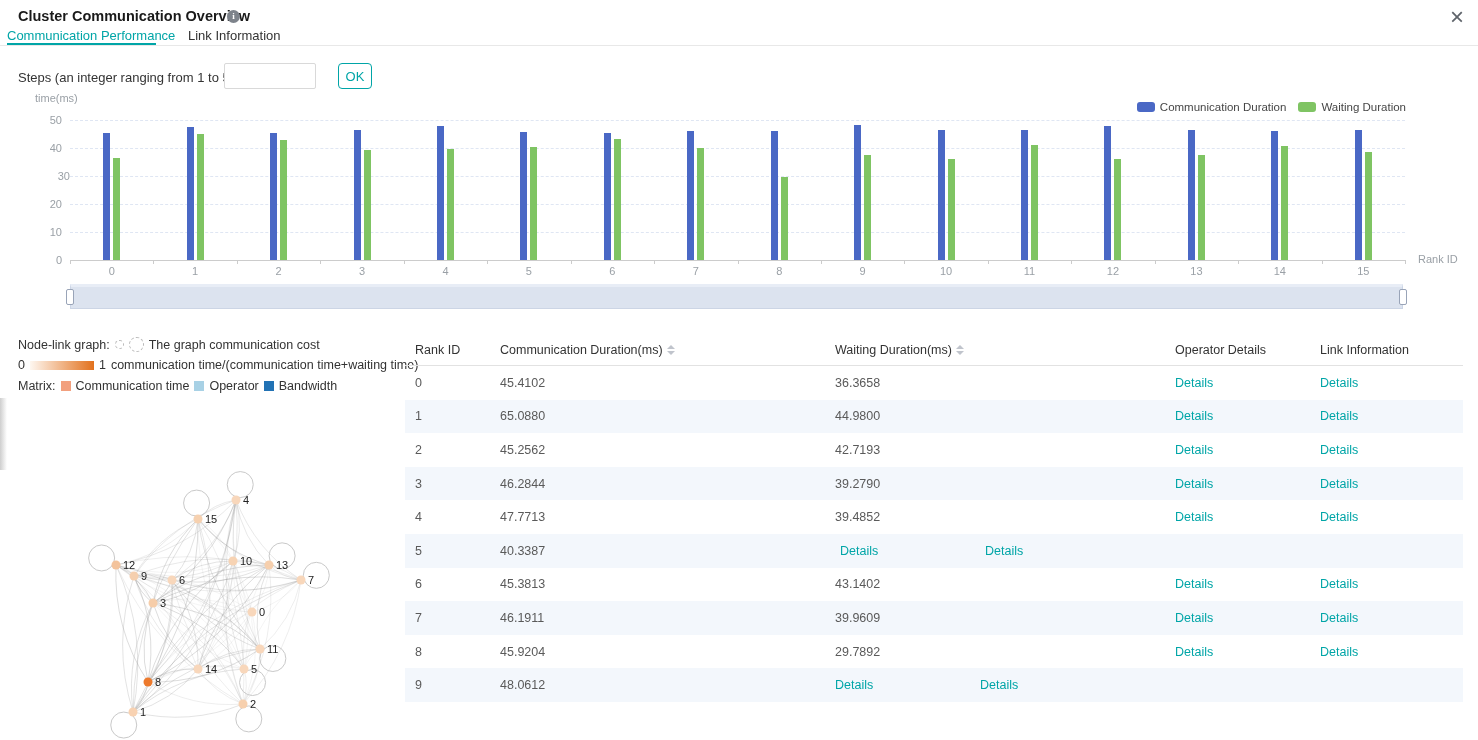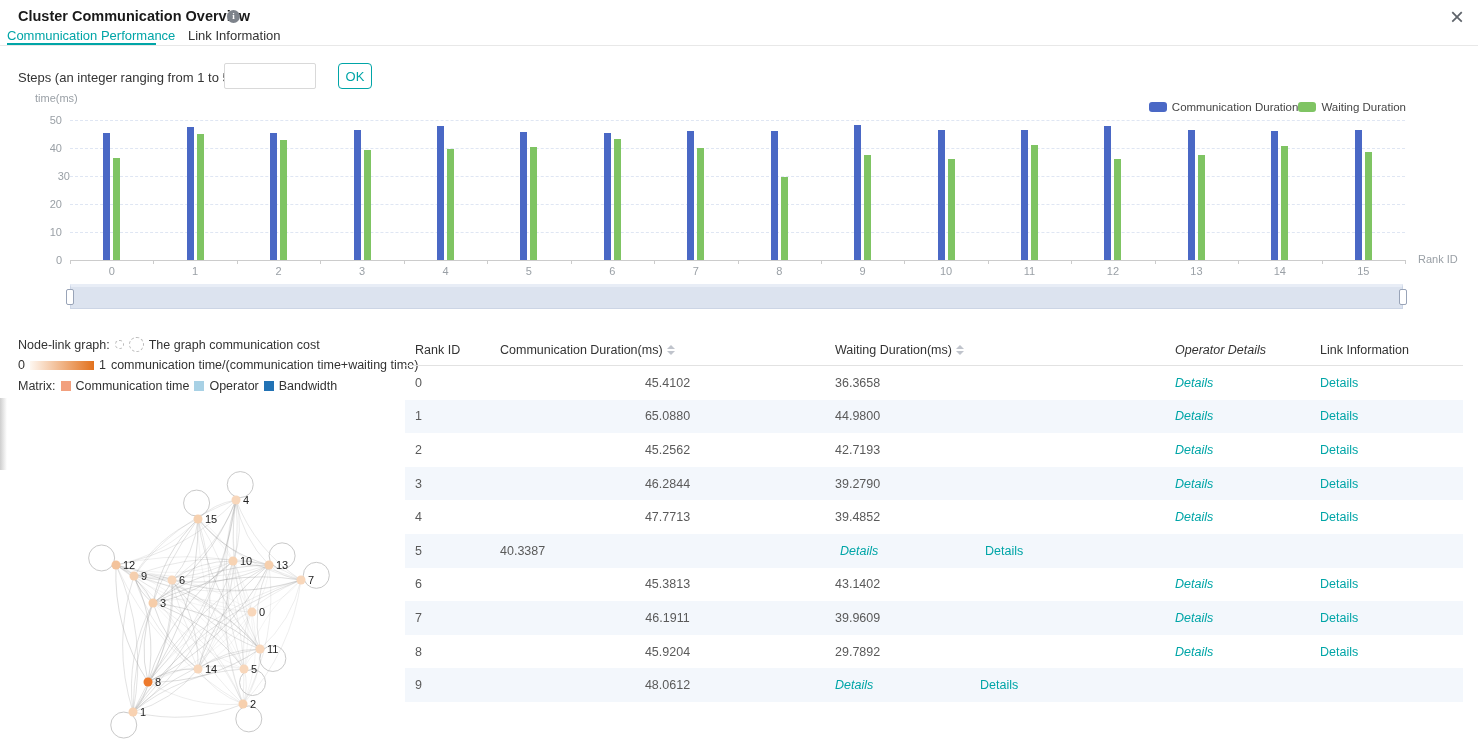--- a/index.html
+++ b/index.html
@@ -25,21 +25,21 @@
   
   .steps-label { left:18px; top:70px; font-size:13px; color:#333; }
   .steps-input { left:224px; top:63px; width:92px; height:26px; border:1px solid #d9d9d9;
     border-radius:2px; font-size:13px; padding:0 6px; outline:none; color:#333; }
   .ok-btn { left:338px; top:63px; width:34px; height:26px; background:#fff; color:#00a5a7;
     border:1px solid #00a5a7; border-radius:4px; font-size:13px; cursor:pointer; }
 
   
   .ylabel-unit { left:35px; top:92px; font-size:11px; color:#9aa0a6; }
   .xlabel-rank { left:1418px; top:253px; font-size:11px; color:#9aa0a6; }
-  .legend { right:72px; top:101px; display:flex; gap:0; align-items:center;padding-left:18px; }
+  .legend { right:72px; top:101px; display:flex; gap:12px; align-items:center;padding-left:18px; }
   .legend-item { display:flex; align-items:center; gap:5px; cursor:pointer; }
   .legend-swatch { width:18px; height:10px; border-radius:3px; }
   .legend-text { font-size:11.5px; color:#464646; }
   .gridline { position:absolute; left:70px; width:1335px; height:0;
     border-top:1px dashed #dfe6f3; }
   .axis-x { left:70px; top:260px; width:1335px; height:1px; background:#ccc; }
   .ytick-label { position:absolute; width:26px; text-align:right; font-size:11px; color:#9aa0a6; }
   .xtick-label { position:absolute; top:265px; width:40px; text-align:center; font-size:11px; color:#9aa0a6; }
   .xtick-mark { position:absolute; top:260px; width:1px; height:4px; background:#ccc; }
   .bar { position:absolute; }
@@ -63,23 +63,23 @@
   .edge-shadow { left:0; top:398px; width:7px; height:72px;
     background:linear-gradient(to right, rgba(60,60,60,0.25), rgba(60,60,60,0)); }
 
   
   .tbl { left:405px; top:335px; width:1058px; }
   .tbl-header { display:flex; height:31px; align-items:center;
     border-bottom:1px solid #e2e2e2; font-size:12.5px; color:#333; }
   .tbl-row { display:flex; height:33.6px; align-items:center; font-size:12.5px; color:#5a5a5a; }
   .tbl-row.alt { background:#f3f7fc; }
   .c-rank { width:95px; padding-left:10px; }
-  .c-comm { width:335px;text-align:center; }
+  .c-comm { width:335px; }
   .c-wait { width:340px; }
-  .c-op   { width:145px;font-style:italic; }
+  .c-op   { width:145px; }
   .c-link { flex:1; }
   .th { display:flex; align-items:center; gap:4px; }
   .sorter { display:inline-flex; flex-direction:column; gap:2px; }
   .sorter i { width:0; height:0; border-left:4px solid transparent; border-right:4px solid transparent; }
   .sorter .up { border-bottom:4px solid #c0c4cc; }
   .sorter .dn { border-top:4px solid #c0c4cc; }
   .details-link { color:#00a5a7; cursor:pointer; }
 </style>
 </head>
 <body>

